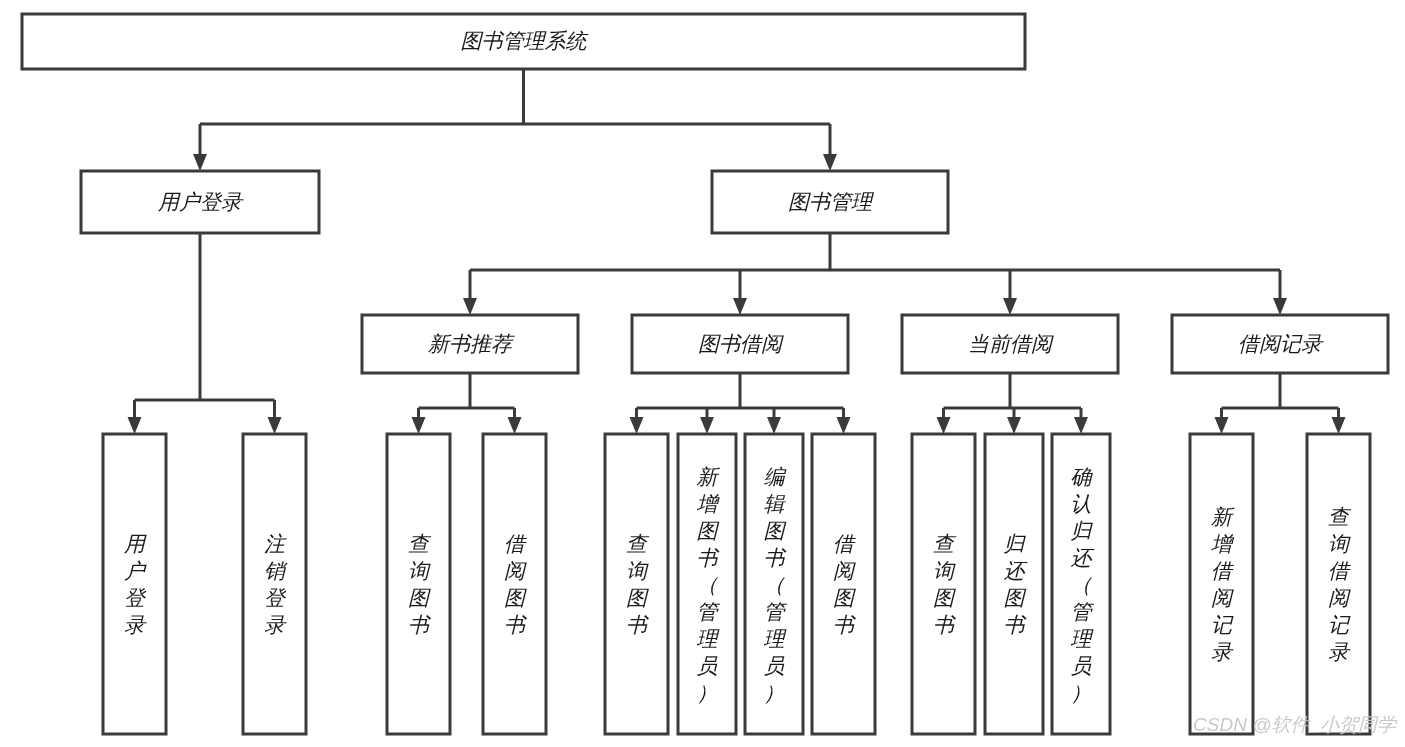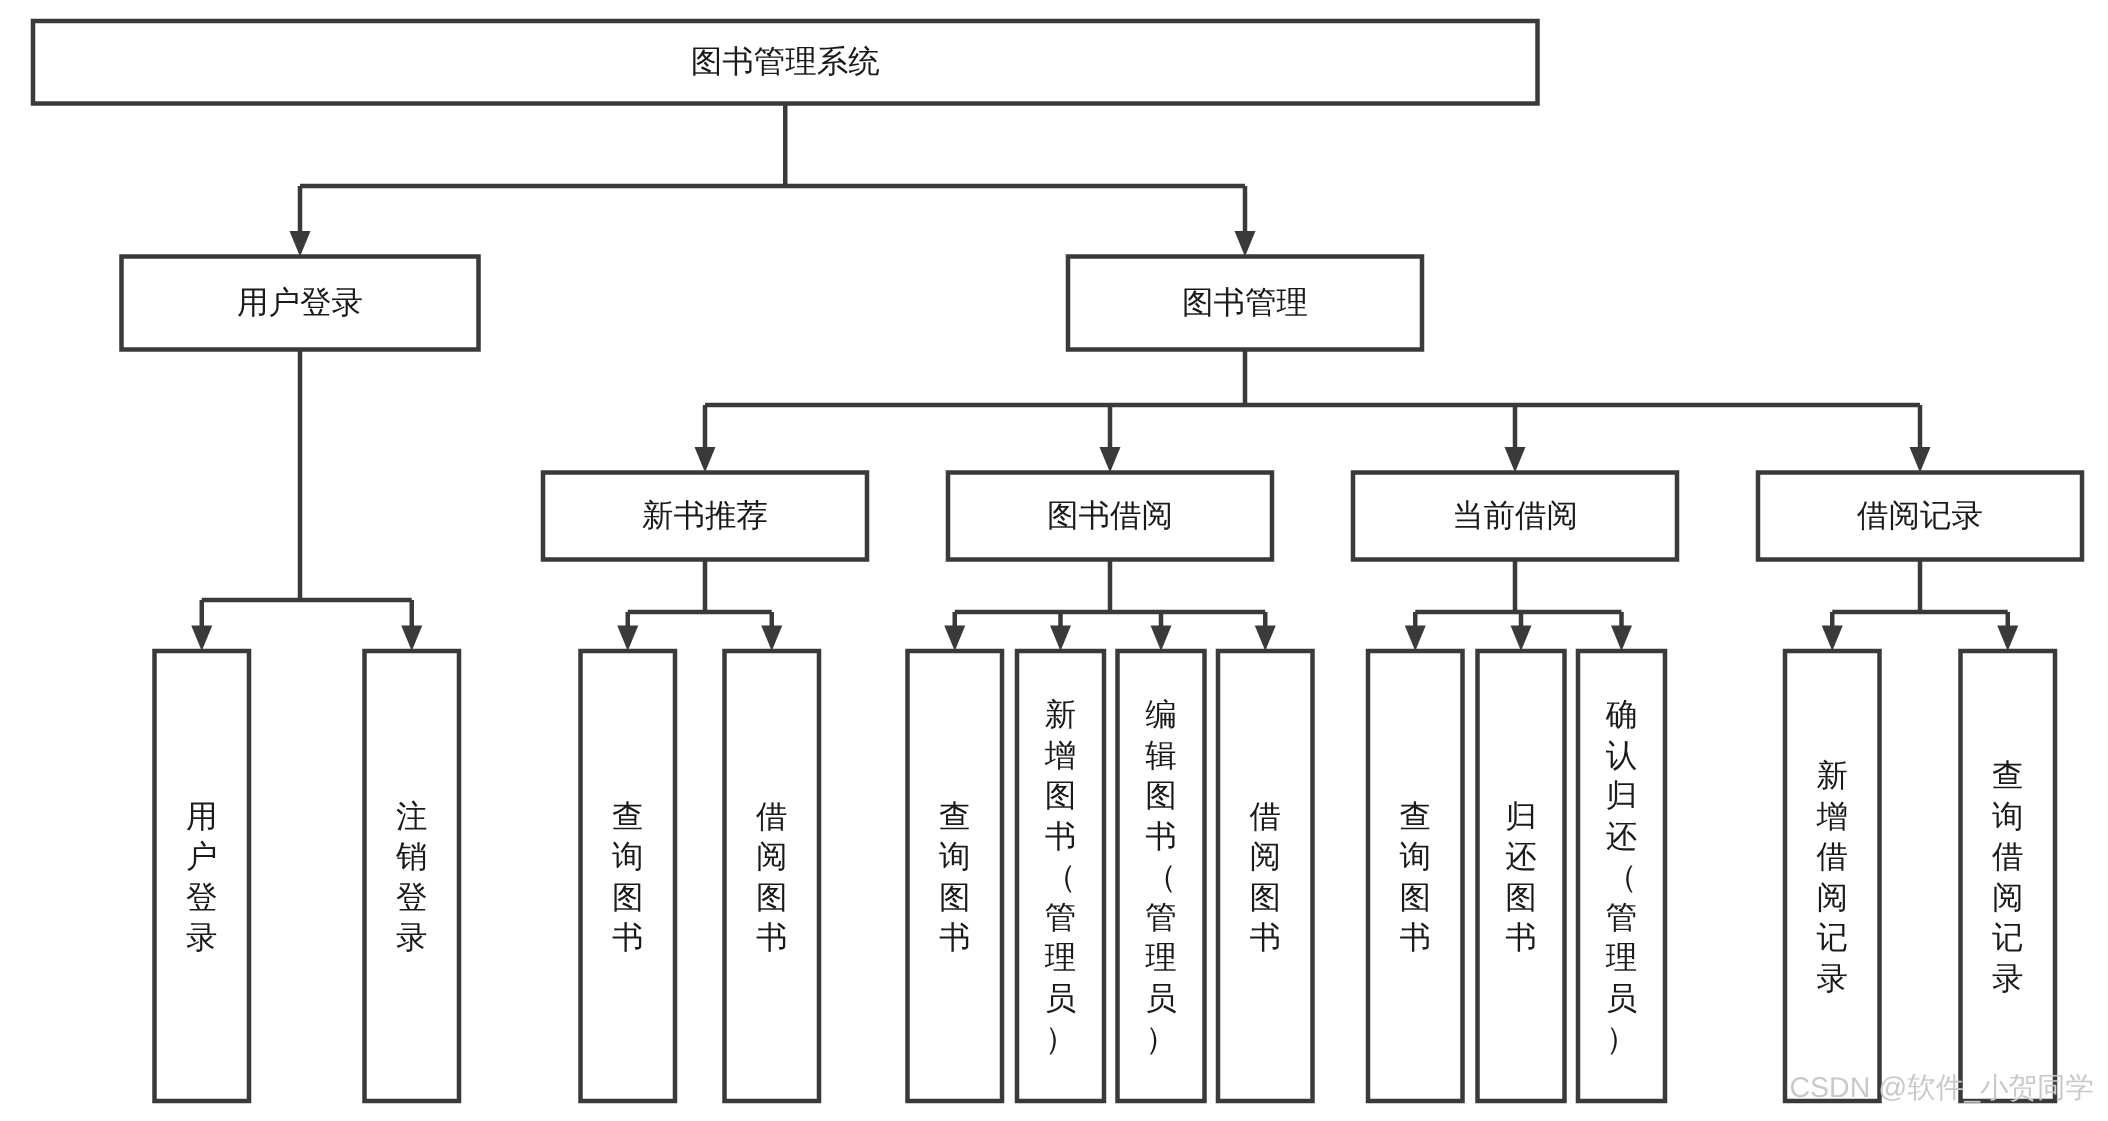--- a/index.html
+++ b/index.html
@@ -10,20 +10,21 @@
   }
   body {
     font-family: "Liberation Sans", "DejaVu Sans", sans-serif;
   }
   #diagram-root {
     position: relative;
     width: 1405px;
     height: 747px;
     background: #ffffff;
     overflow: hidden;
+    font-style: italic;
   }
   svg.diagram-canvas {
     position: absolute;
     left: 0;
     top: 0;
     width: 1405px;
     height: 747px;
     display: block;
   }
   .node-box {

